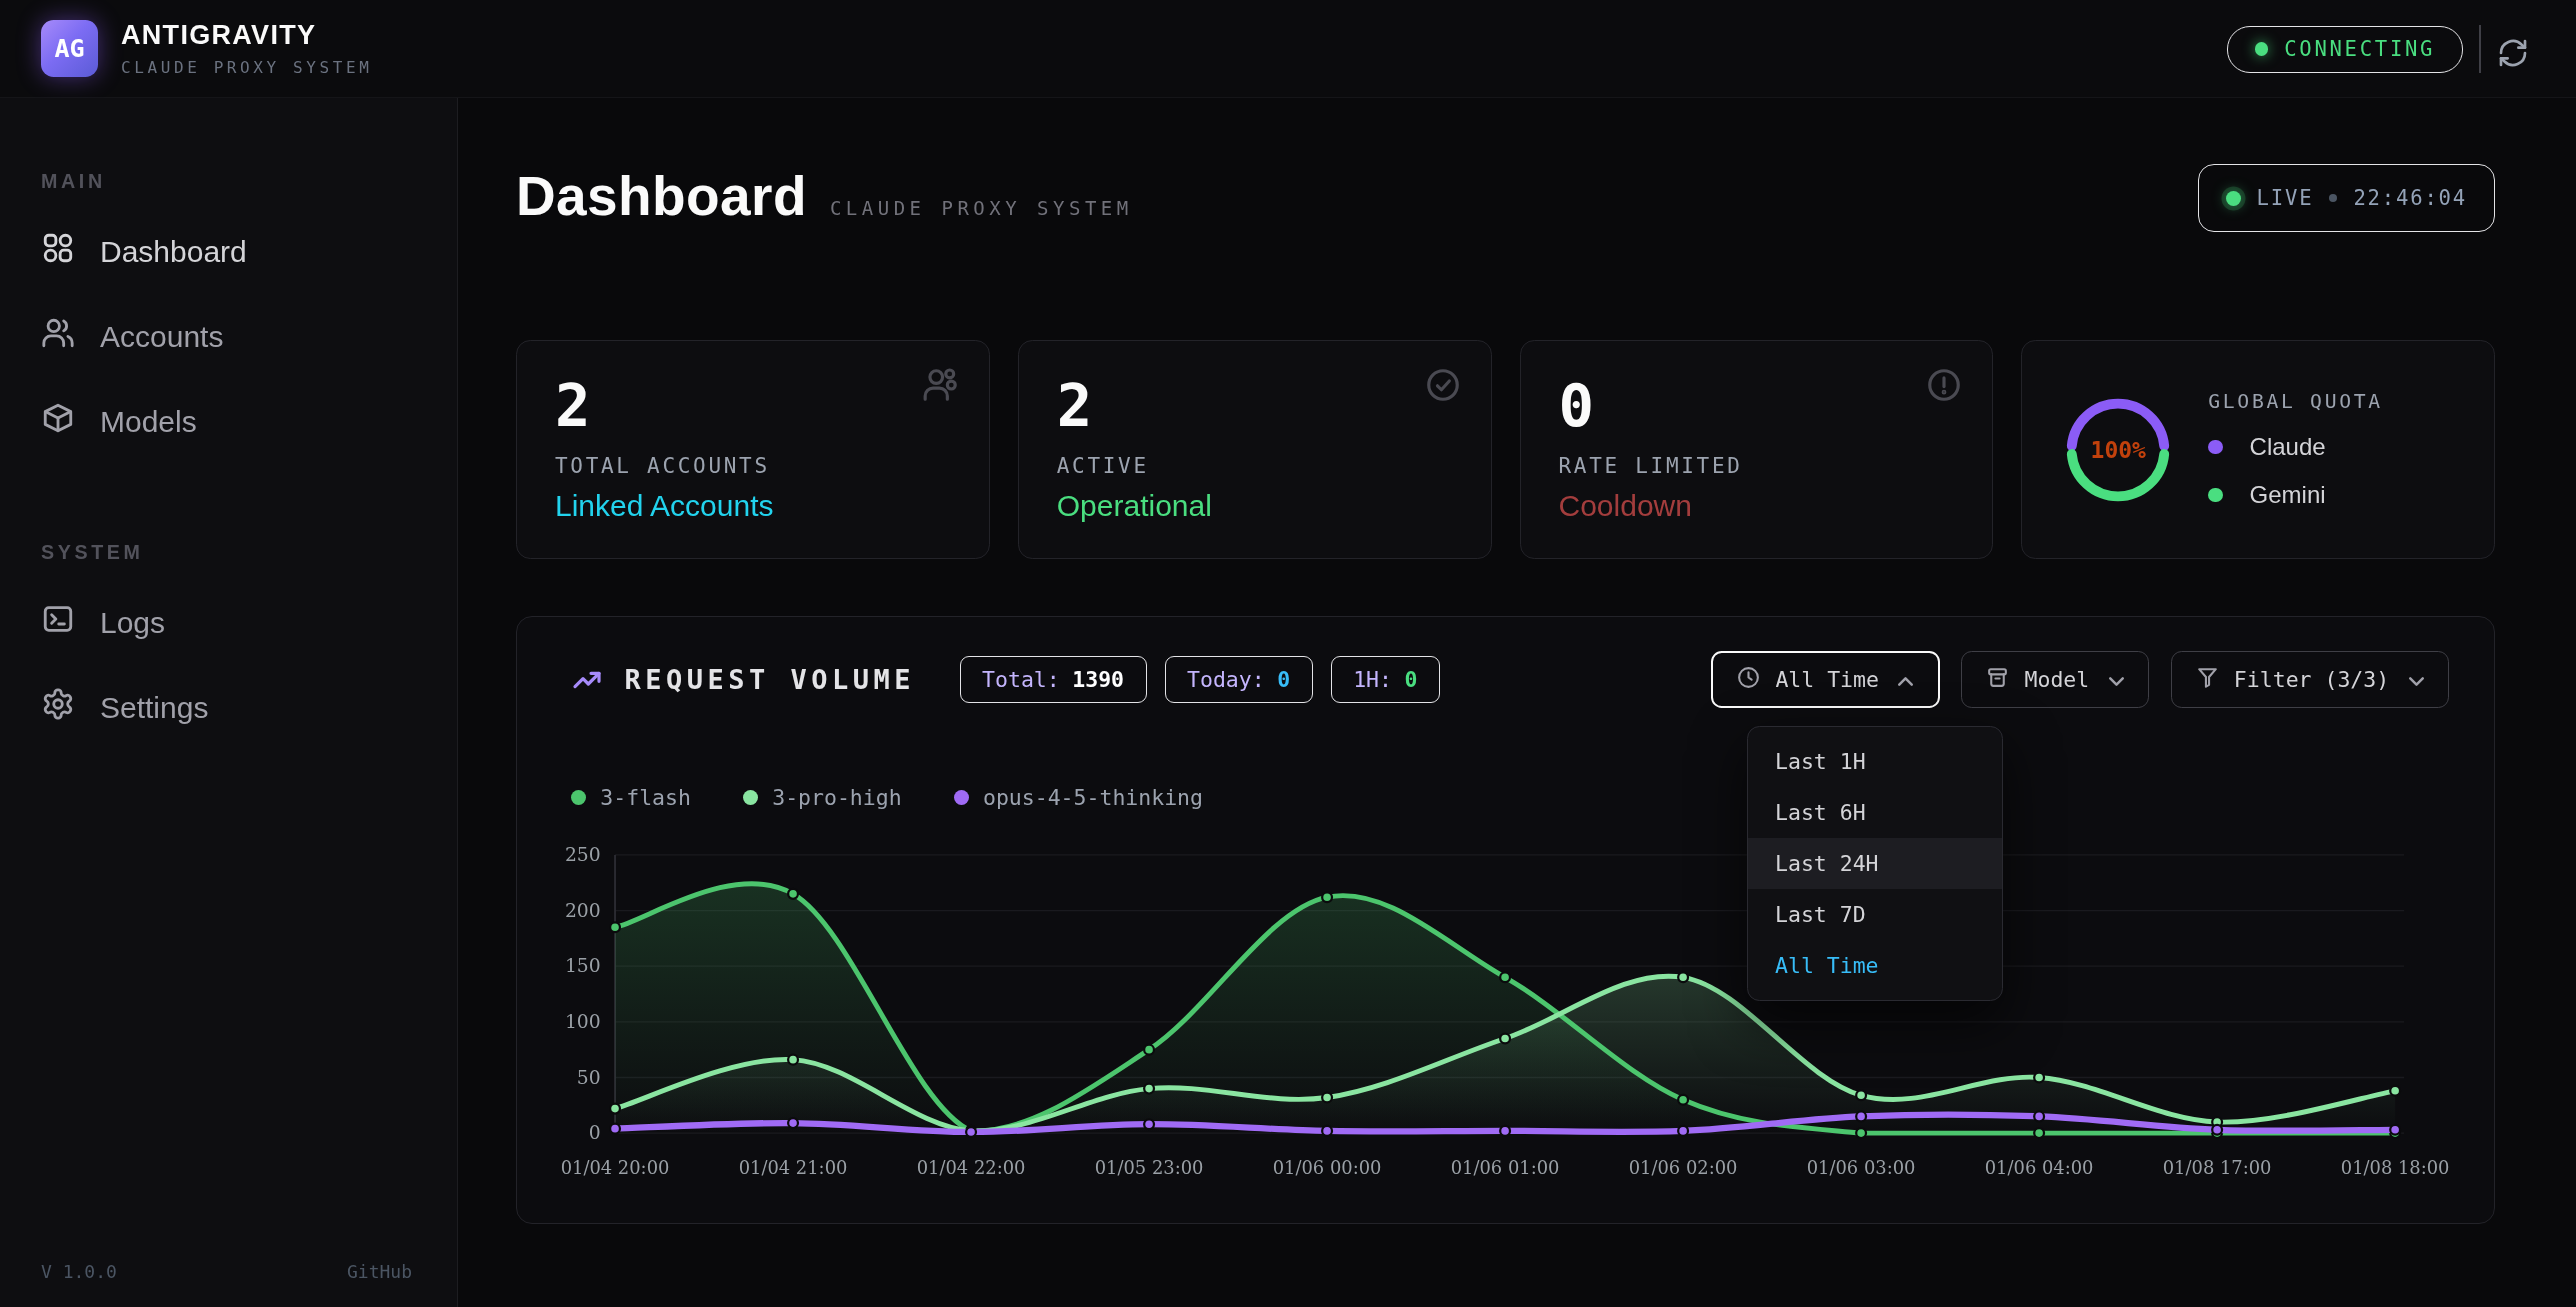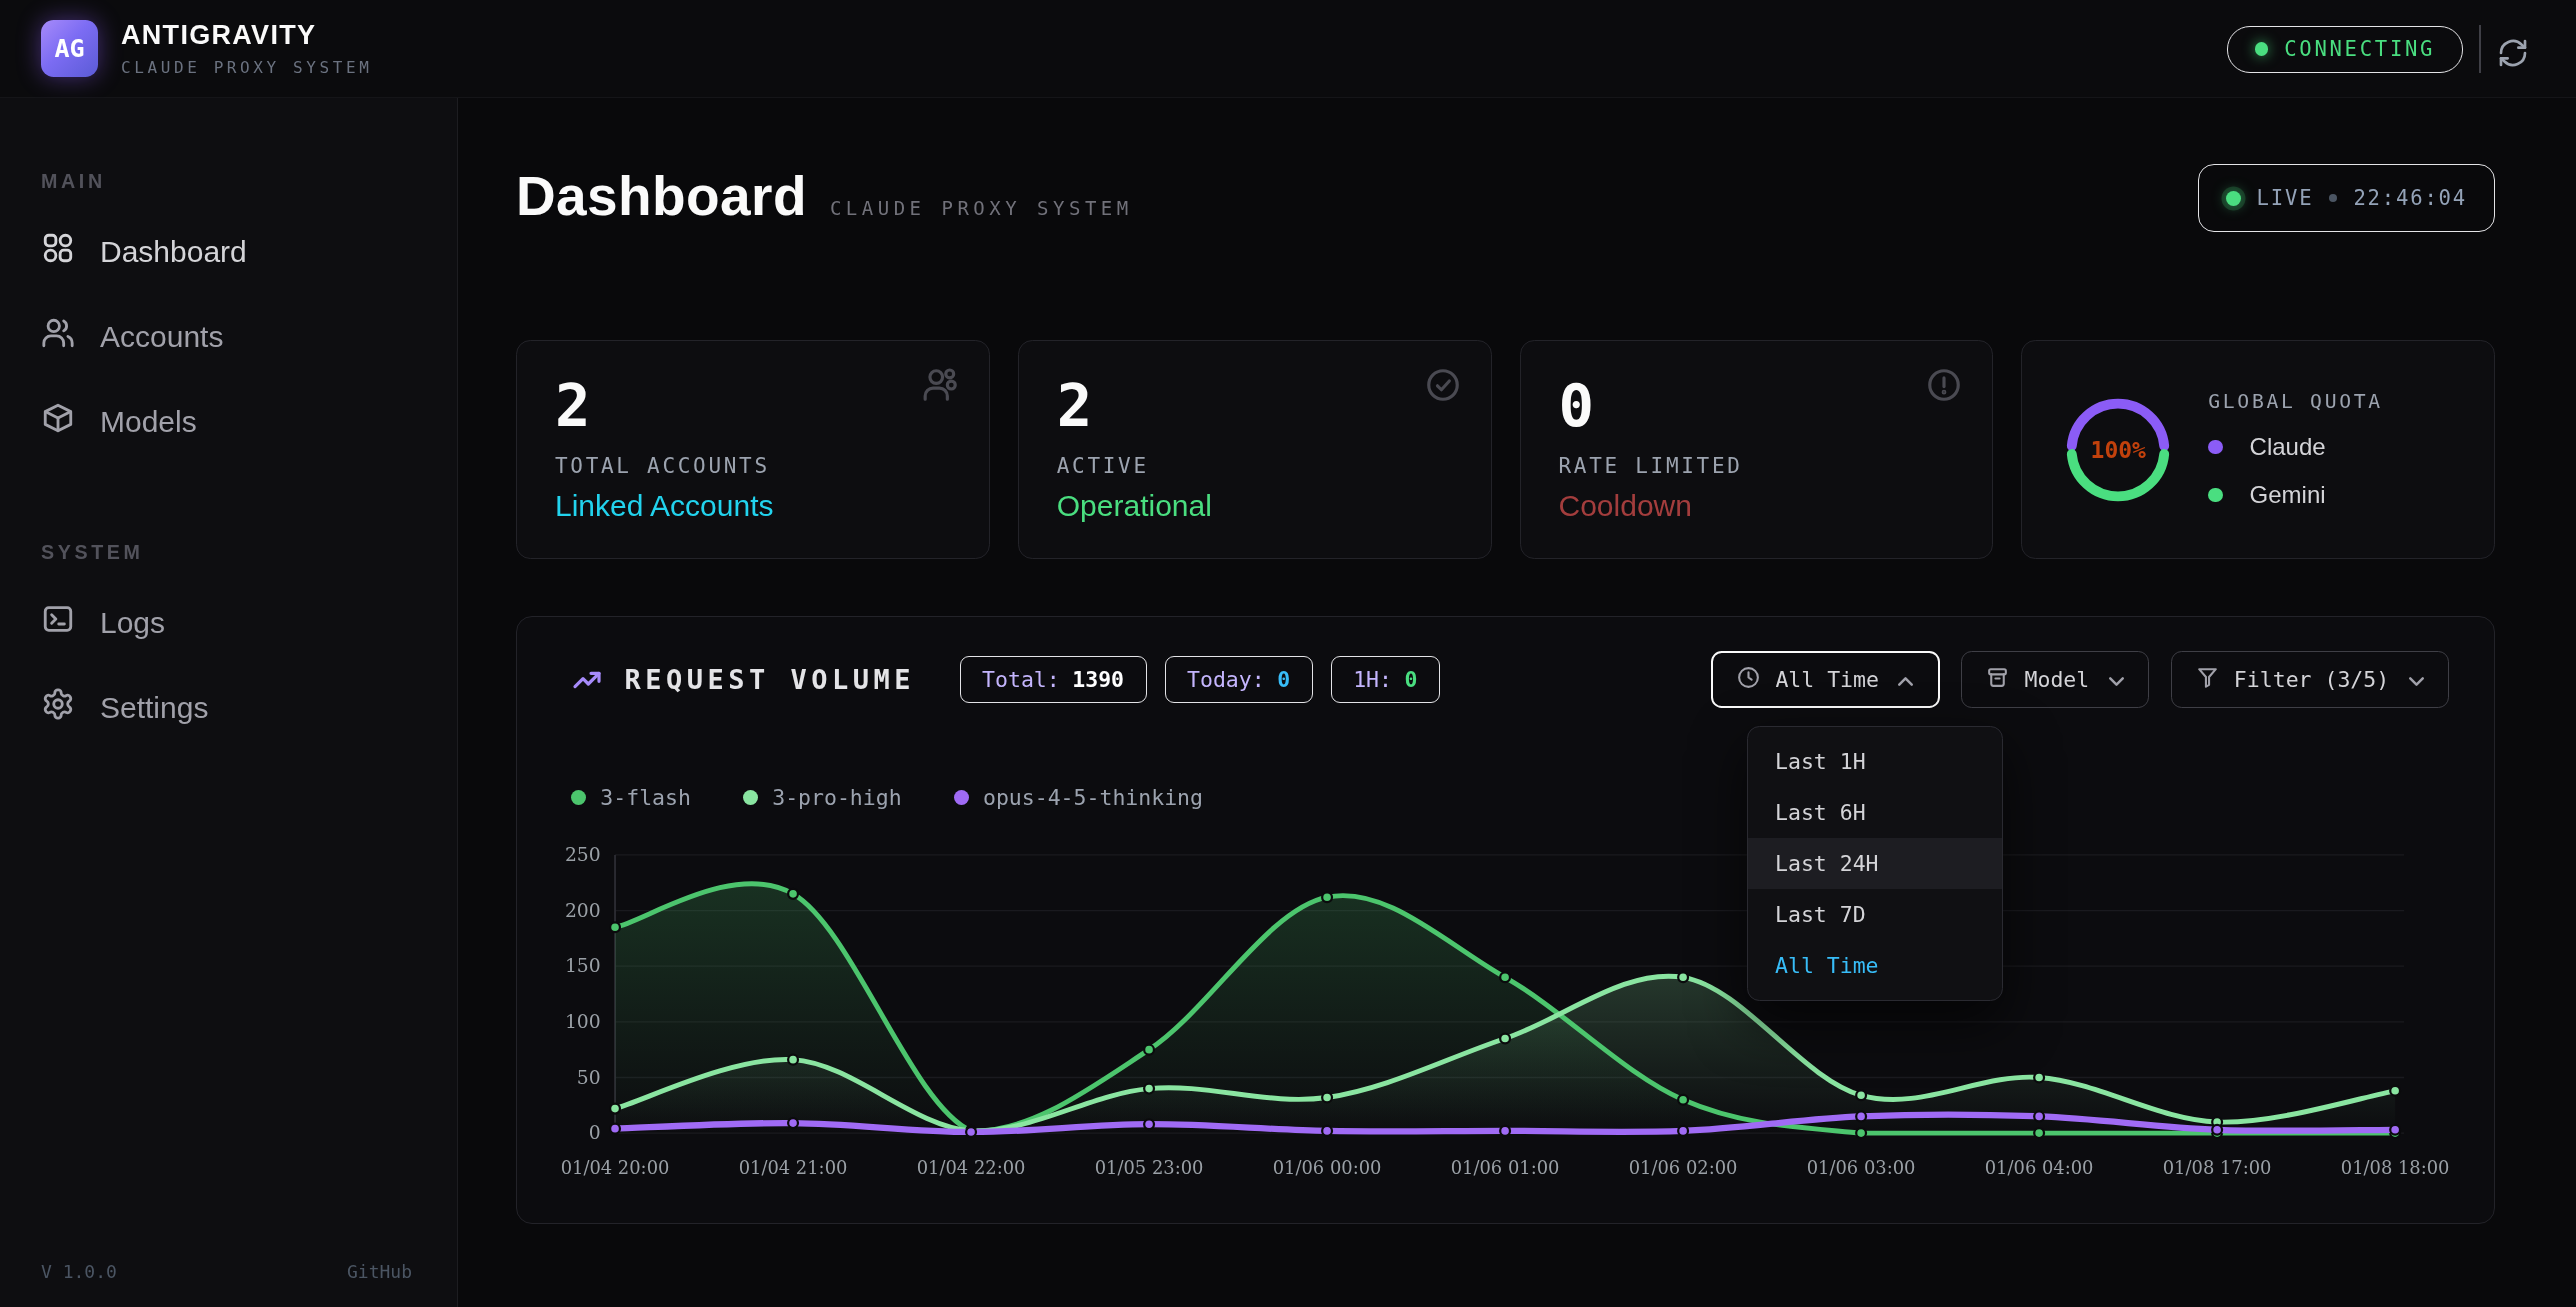--- a/index.html
+++ b/index.html
@@ -334,21 +334,21 @@
             <svg viewBox="0 0 24 24" fill="none" stroke="currentColor" stroke-width="2.4" stroke-linecap="round" stroke-linejoin="round" width="21.5" height="21.5">
               <polyline points="6 9 12 15 18 9"></polyline>
             </svg></span>
         </button>
 
         <button class="drop-btn mono">
           <span>
             <svg viewBox="0 0 24 24" fill="none" stroke="currentColor" stroke-width="2" stroke-linecap="round" stroke-linejoin="round" width="25" height="25">
               <path d="M4 4h16l-6.5 7.5V19l-3 1.8v-9.3L4 4z"></path>
             </svg></span>
-          <span>Filter (3/5)</span>
+          <span>Filter (3/3)</span>
           <span class="chev">
             <svg viewBox="0 0 24 24" fill="none" stroke="currentColor" stroke-width="2.4" stroke-linecap="round" stroke-linejoin="round" width="21.5" height="21.5">
               <polyline points="6 9 12 15 18 9"></polyline>
             </svg></span>
         </button>
       </div>
     </div>
 
     <div class="legend">
       <div class="legend-item mono">

